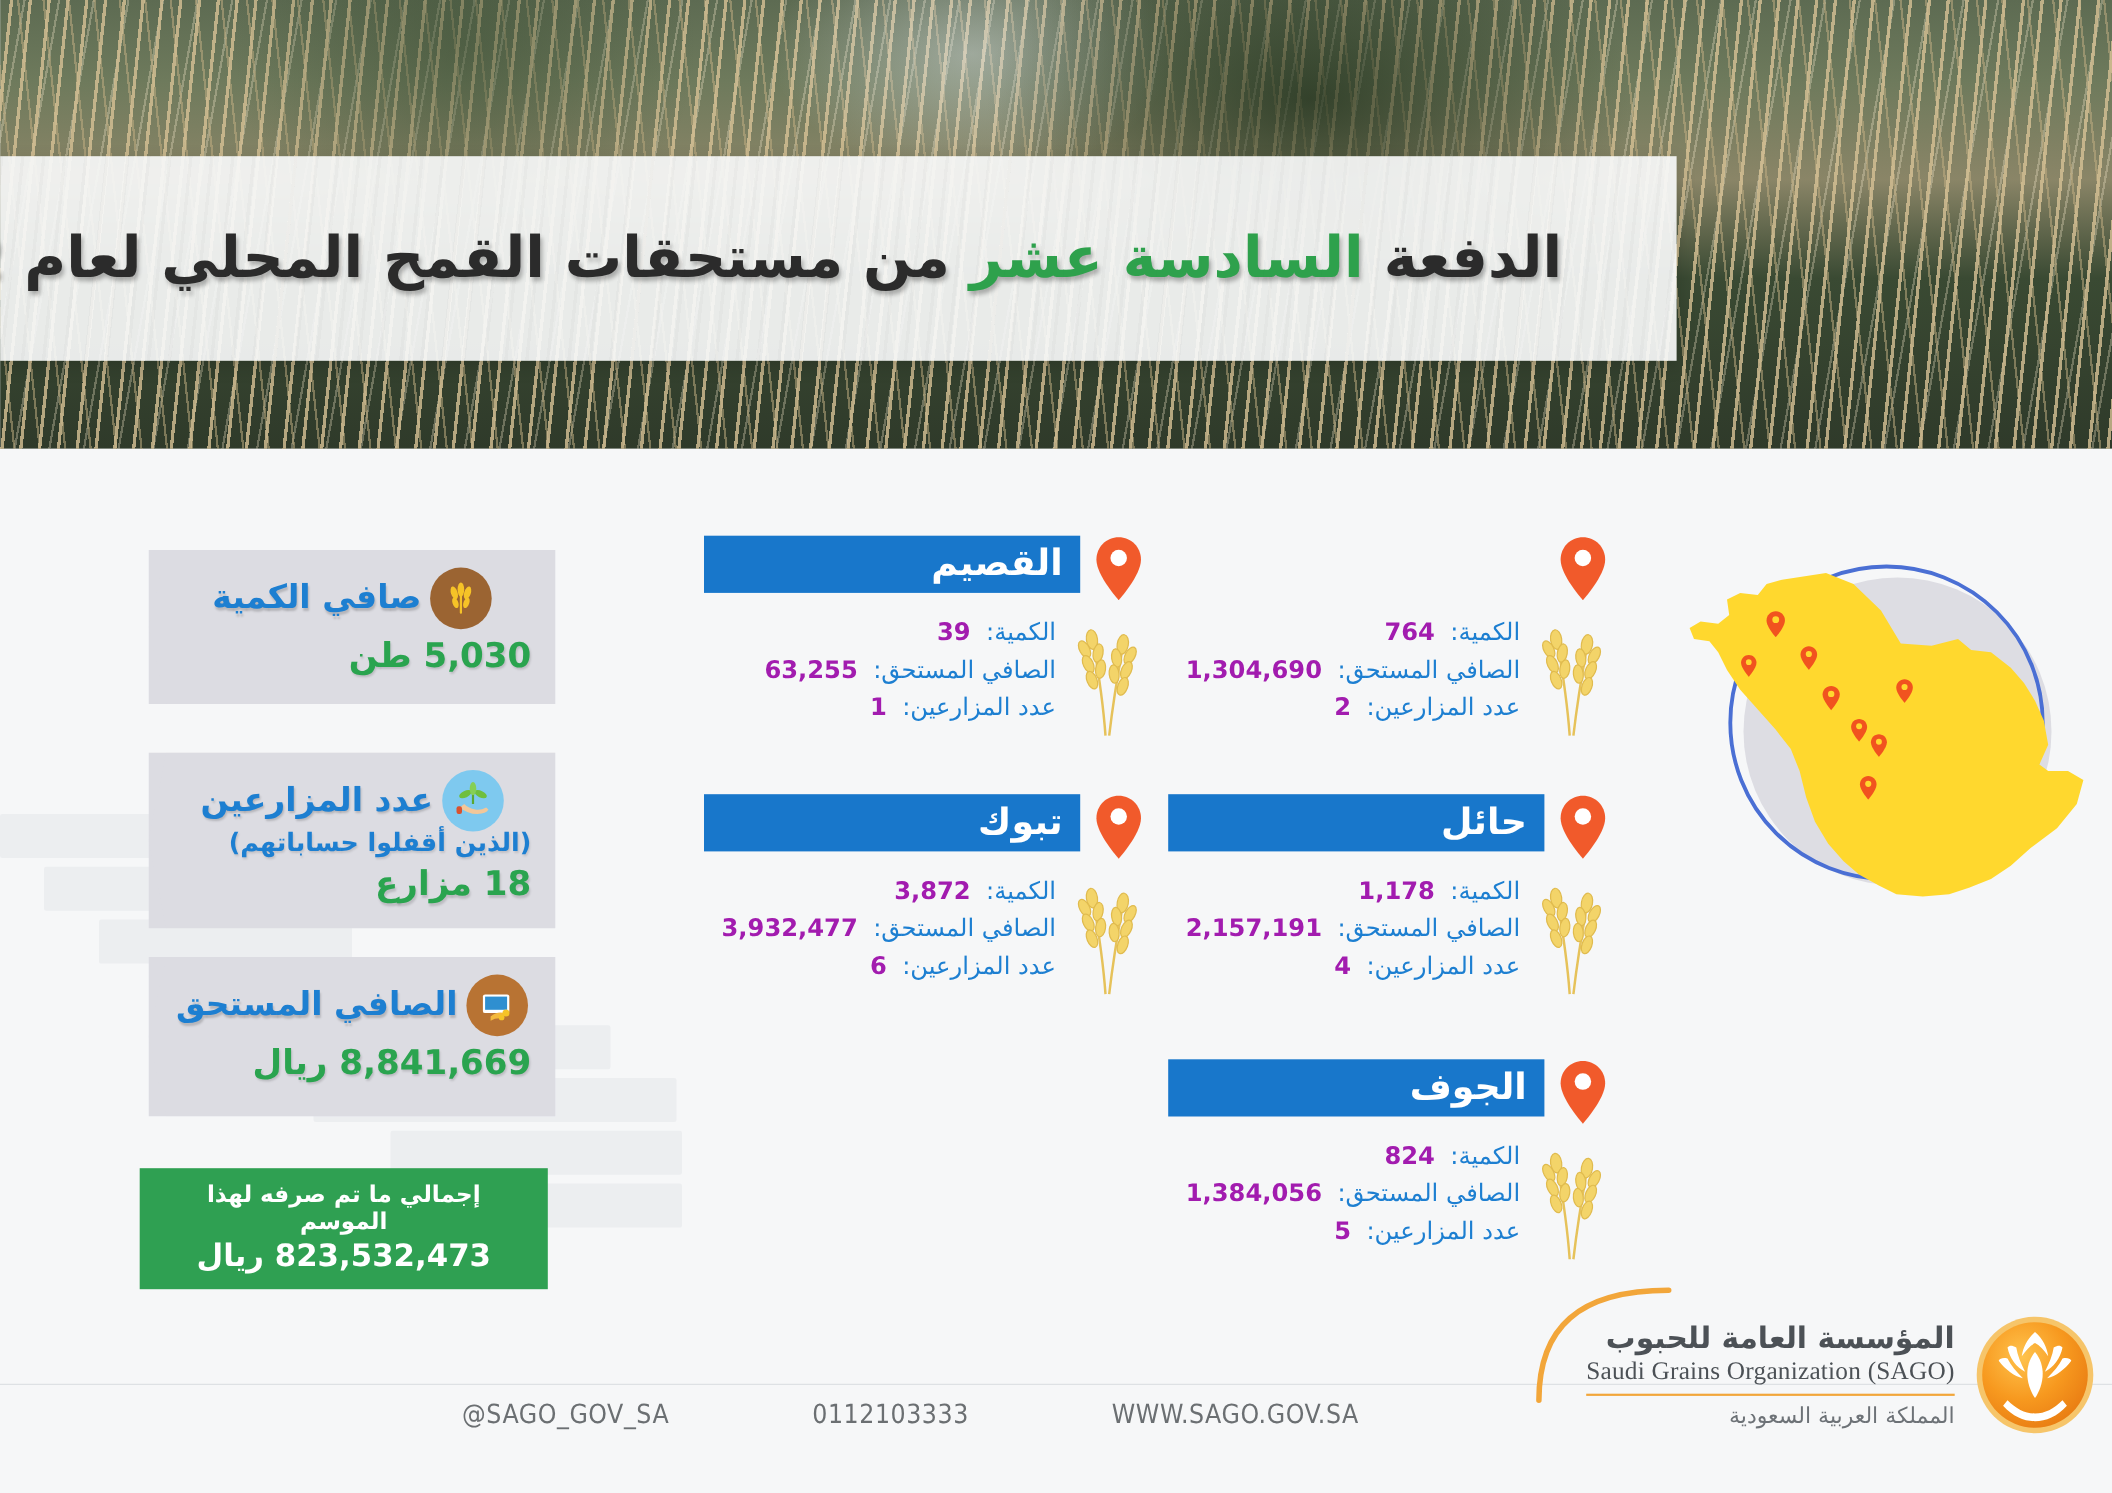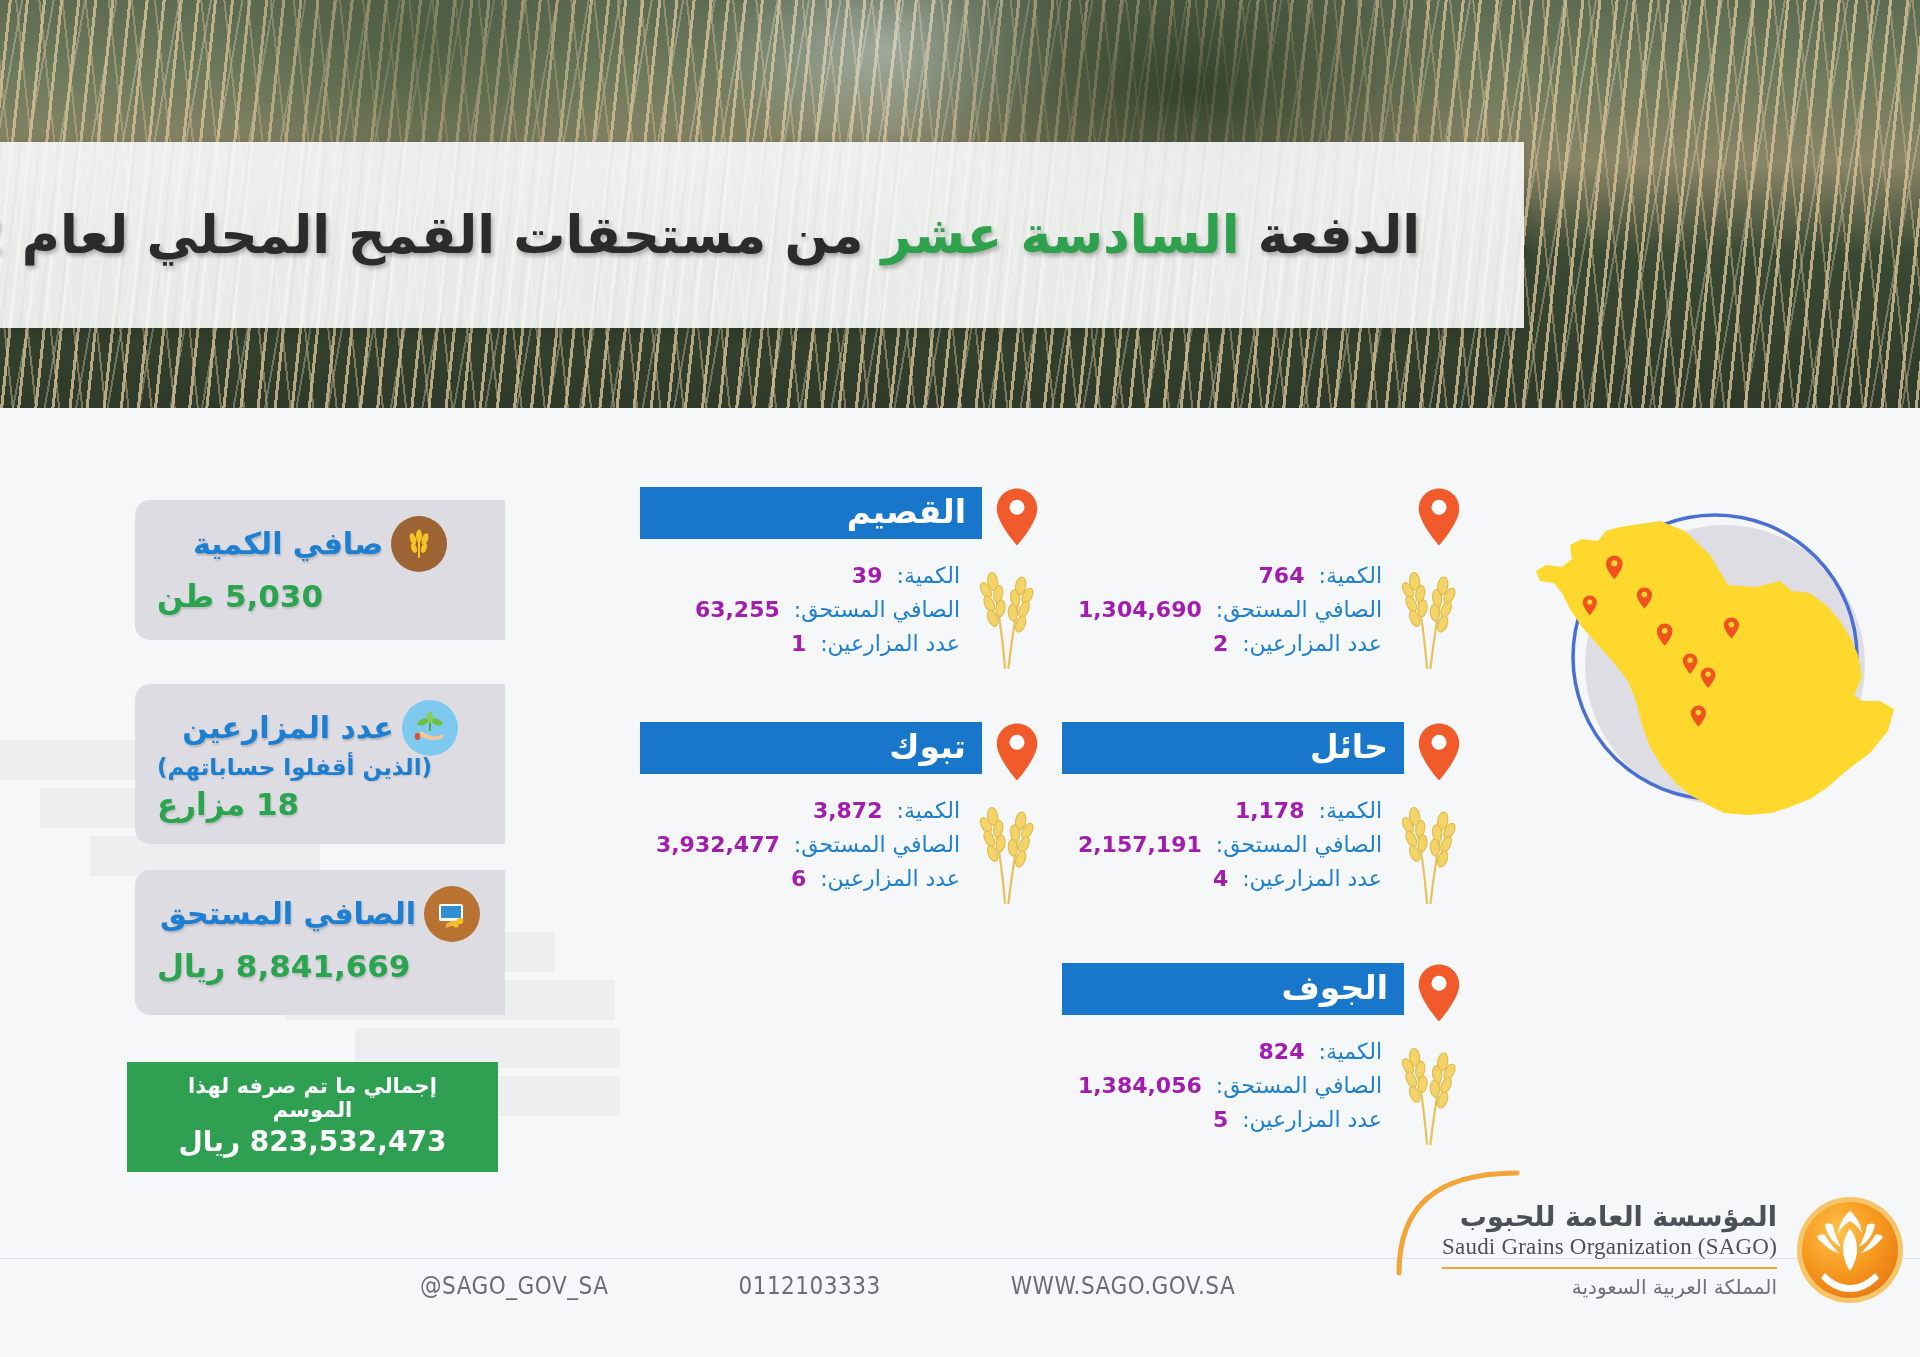--- a/index.html
+++ b/index.html
@@ -64,22 +64,21 @@
   .stairs i {
     position:absolute; display:block; background:#eceef0; border-radius:2px;
   }
 
   .arrow-card {
     position:absolute; z-index:3;
     width:370px;
     background:#dcdce2;
     clip-path: polygon(0 0, 100% 0, 100% 100%, 0 100%, 0 100%);
     padding:16px 22px 18px 22px;
-    text-align:left;
-    border-radius:15px;
+    text-align:right;
   }
   .arrow-card .shape {
     position:absolute; inset:0; background:#dcdce2;
     clip-path: polygon(4.4% 0, 100% 0, 100% 100%, 4.4% 100%, 0 50%);
     z-index:-1;
   }
   .arrow-card .fold {
     position:absolute; left:-0px; bottom:-27px; width:0; height:0;
     border-left:27px solid transparent;
     border-top:27px solid #8b949e;

